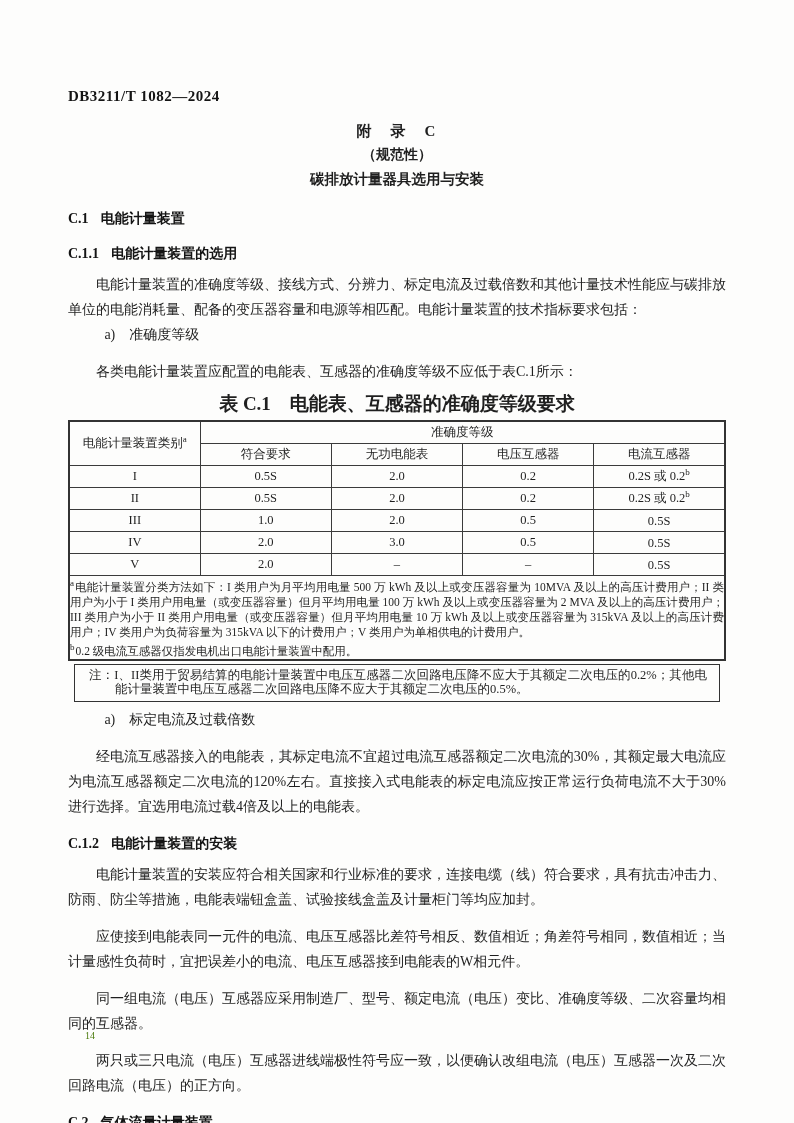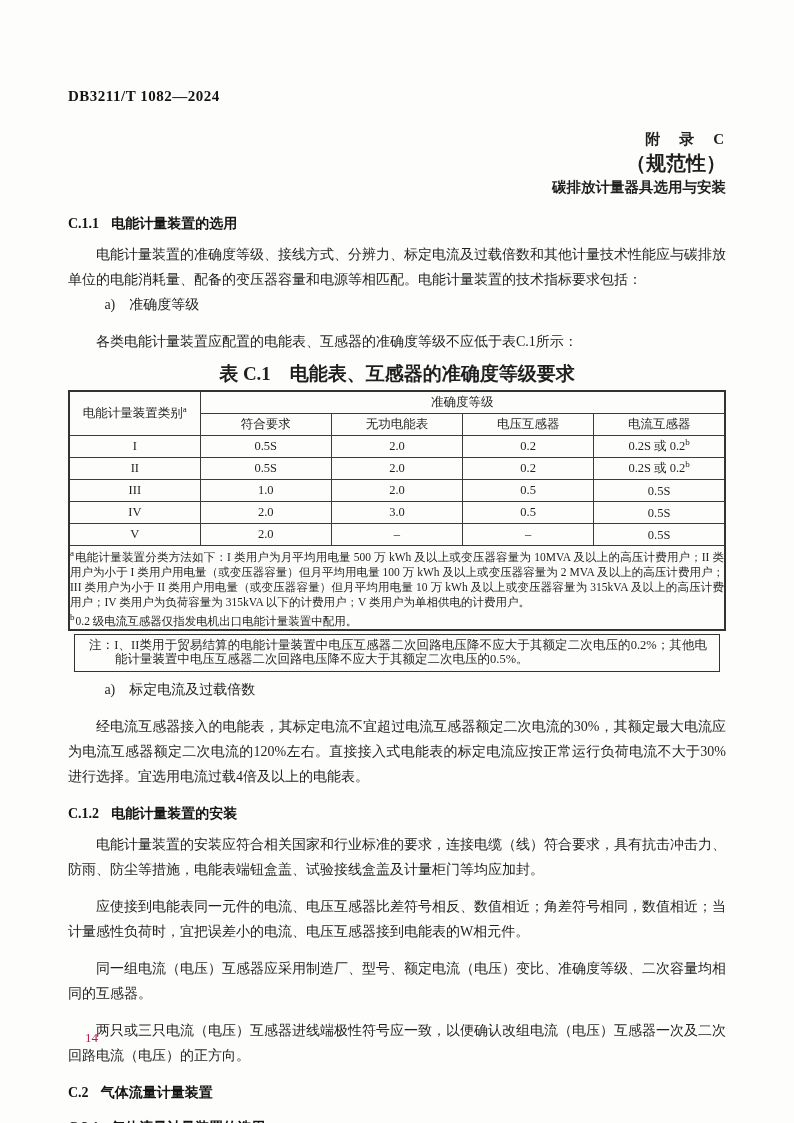--- a/index.html
+++ b/index.html
@@ -19,26 +19,26 @@
     color: #1f1f1f;
     overflow: hidden;
   }
   .doc-header {
     font-size: 15px;
     font-weight: bold;
     letter-spacing: 0.5px;
     color: #141414;
   }
   .appendix {
-    text-align: right;
-    margin-top: 22px;
+    text-align: center;
+    margin-top: 14px;
     line-height: 24px;
   }
   .appendix .line1 { font-size: 15px; font-weight: bold; letter-spacing: 2px; }
-  .appendix .line2 { font-size: 20px; font-weight: bold; }
+  .appendix .line2 { font-size: 14px; font-weight: bold; }
   .appendix .line3 { font-size: 14.5px; font-weight: bold; }
   .h-section {
     display: flex;
     gap: 12px;
     font-size: 14px;
     font-weight: bold;
     color: #141414;
     margin: 15px 0 0 0;
     line-height: 20px;
   }
@@ -99,37 +99,41 @@
     font-size: 12.5px;
     line-height: 14px;
     text-align: justify;
     padding-left: 26px;
     text-indent: -26px;
   }
   .page-number {
     position: absolute;
     left: 85px;
     top: 1030px;
-    font-size: 13px;
-    color: #be185d;
+    font-size: 10px;
+    color: #4d7c0f;
   }
 </style>
 </head>
 <body>
 
 <div class="page">
 
   <div class="doc-header">DB3211/T 1082—2024</div>
 
   <div class="appendix">
     <div class="line1">附　录　C</div>
     <div class="line2">（规范性）</div>
     <div class="line3">碳排放计量器具选用与安装</div>
   </div>
 
+  <div class="h-section" style="margin-top:18px;">
+    <span>C.1</span>
+    <span>电能计量装置</span>
+  </div>
 
   <div class="h-section">
     <span>C.1.1</span>
     <span>电能计量装置的选用</span>
   </div>
 
   <p class="para" style="margin-top:8px;">电能计量装置的准确度等级、接线方式、分辨力、标定电流及过载倍数和其他计量技术性能应与碳排放单位的电能消耗量、配备的变压器容量和电源等相匹配。电能计量装置的技术指标要求包括：</p>
 
   <div class="list-item">
     <span class="marker">a)</span><span>准确度等级</span>

